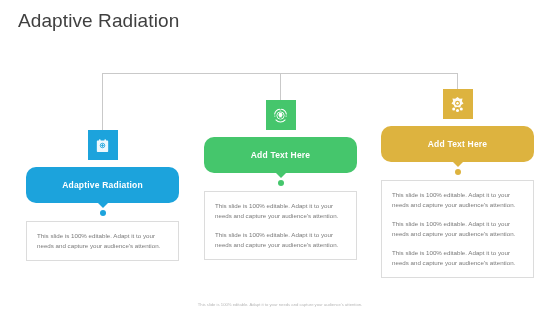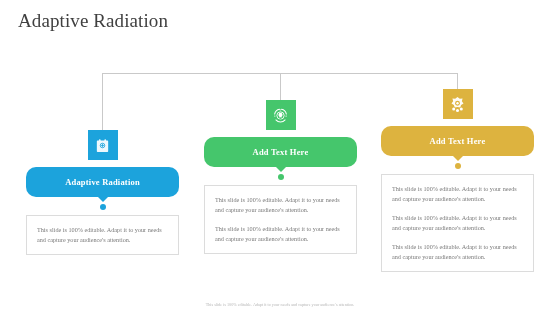--- a/index.html
+++ b/index.html
@@ -1,21 +1,21 @@
 <!DOCTYPE html>
 <html><head>
 <meta charset="utf-8">
 <style>
   html,body{margin:0;padding:0;}
   body{
     width:560px;height:315px;background:#ffffff;
     font-family:"Liberation Sans", sans-serif;
     overflow:hidden;position:relative;
   }
-  .slide{position:absolute;inset:0;background:#fff;font-family:Liberation Serif, serif;}
+  .slide{position:absolute;inset:0;background:#fff;}
 
   .title{
     position:absolute;left:18px;top:10px;
     font-size:19px;color:#404040;letter-spacing:.1px;
     white-space:nowrap;
   }
 
   
   .conn-h{
     position:absolute;left:102px;top:73px;width:356px;height:1px;
@@ -34,21 +34,21 @@
 
   .icon-tile{
     width:30px;height:30px;margin:0 auto;
     display:flex;align-items:center;justify-content:center;
     position:relative;
   }
   .icon-tile svg{display:block;}
 
   .pill-wrap{position:relative;margin-top:7px;}
   .pill{
-    height:30px;border-radius:10px;
+    height:36px;border-radius:10px;
     display:flex;align-items:center;justify-content:center;
     color:#ffffff;font-size:8.5px;font-weight:bold;
     letter-spacing:.2px;white-space:nowrap;
   }
   .pill-arrow{
     position:absolute;left:50%;transform:translateX(-50%);
     bottom:-5px;width:0;height:0;
     border-left:5px solid transparent;
     border-right:5px solid transparent;
   }

